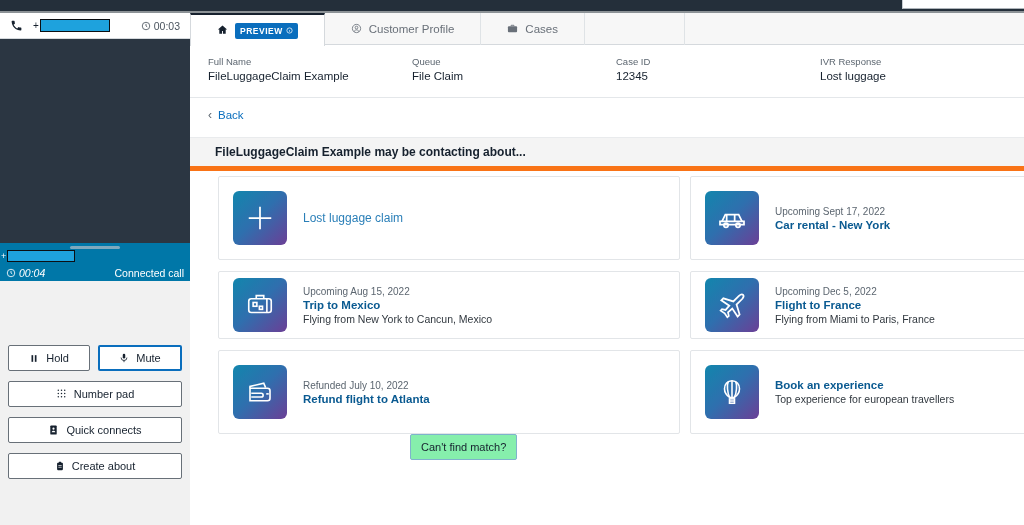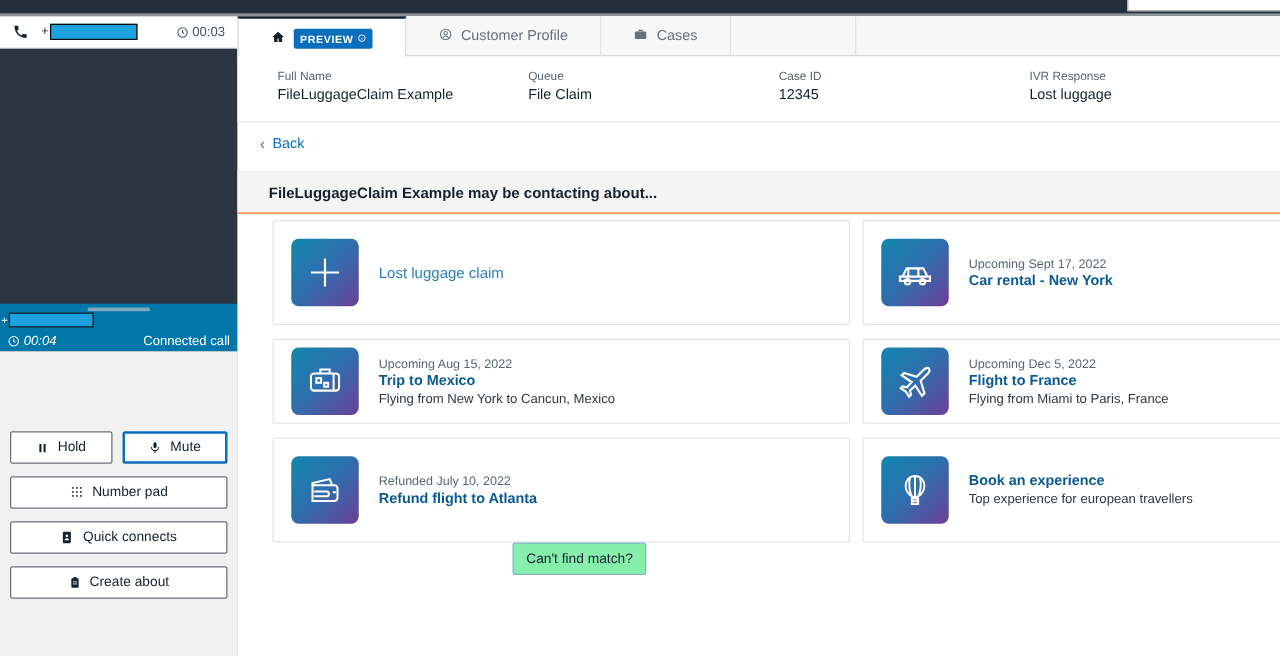--- a/index.html
+++ b/index.html
@@ -104,41 +104,41 @@
   .preview-badge {
     background:#0a6ebd; color:#fff; font-size:8.5px; font-weight:bold;
     letter-spacing:.5px; padding:3px 5px; border-radius:2px;
     display:flex; align-items:center; gap:3px;
   }
 
   
   .ctx {
     position:absolute; left:0; top:33px; width:834px; height:52px;
     background:#ffffff; border-bottom:1px solid #e4e7ea;
-    display:flex; padding:10px 0 0 32px;
+    display:flex; padding:10px 0 0 18px;
   }
   .ctx-field { width:238px; }
   .ctx-label { font-size:9.5px; color:#5c6670; margin-bottom:3px; }
   .ctx-value { font-size:11.5px; color:#16212e; }
 
   
   .backrow {
     position:absolute; left:0; top:86px; width:834px; height:32px;
     display:flex; align-items:center; padding-left:18px;
   }
   .back {
     display:flex; align-items:center; gap:6px; font-size:11.5px;
     color:#0a6ebd; cursor:pointer;
   }
   .back .chev { font-size:12px; color:#5c6670; }
 
   
   .banner {
     position:absolute; left:0; top:124px; width:834px; height:34px;
-    background:#f4f4f4; border-top:1px solid #e9ebed; border-bottom:1px solid #f97316;
+    background:#f4f4f4; border-top:1px solid #e9ebed; border-bottom:5px solid #f97316;
     display:flex; align-items:center; padding-left:25px;
     font-size:12px; font-weight:bold; color:#16212e;
   }
 
   
   .grid {
     position:absolute; left:0; top:163px; width:924px;
     display:flex; gap:10px; padding:0 0 0 28px;
   }
   .col { display:flex; flex-direction:column; gap:11px; }

